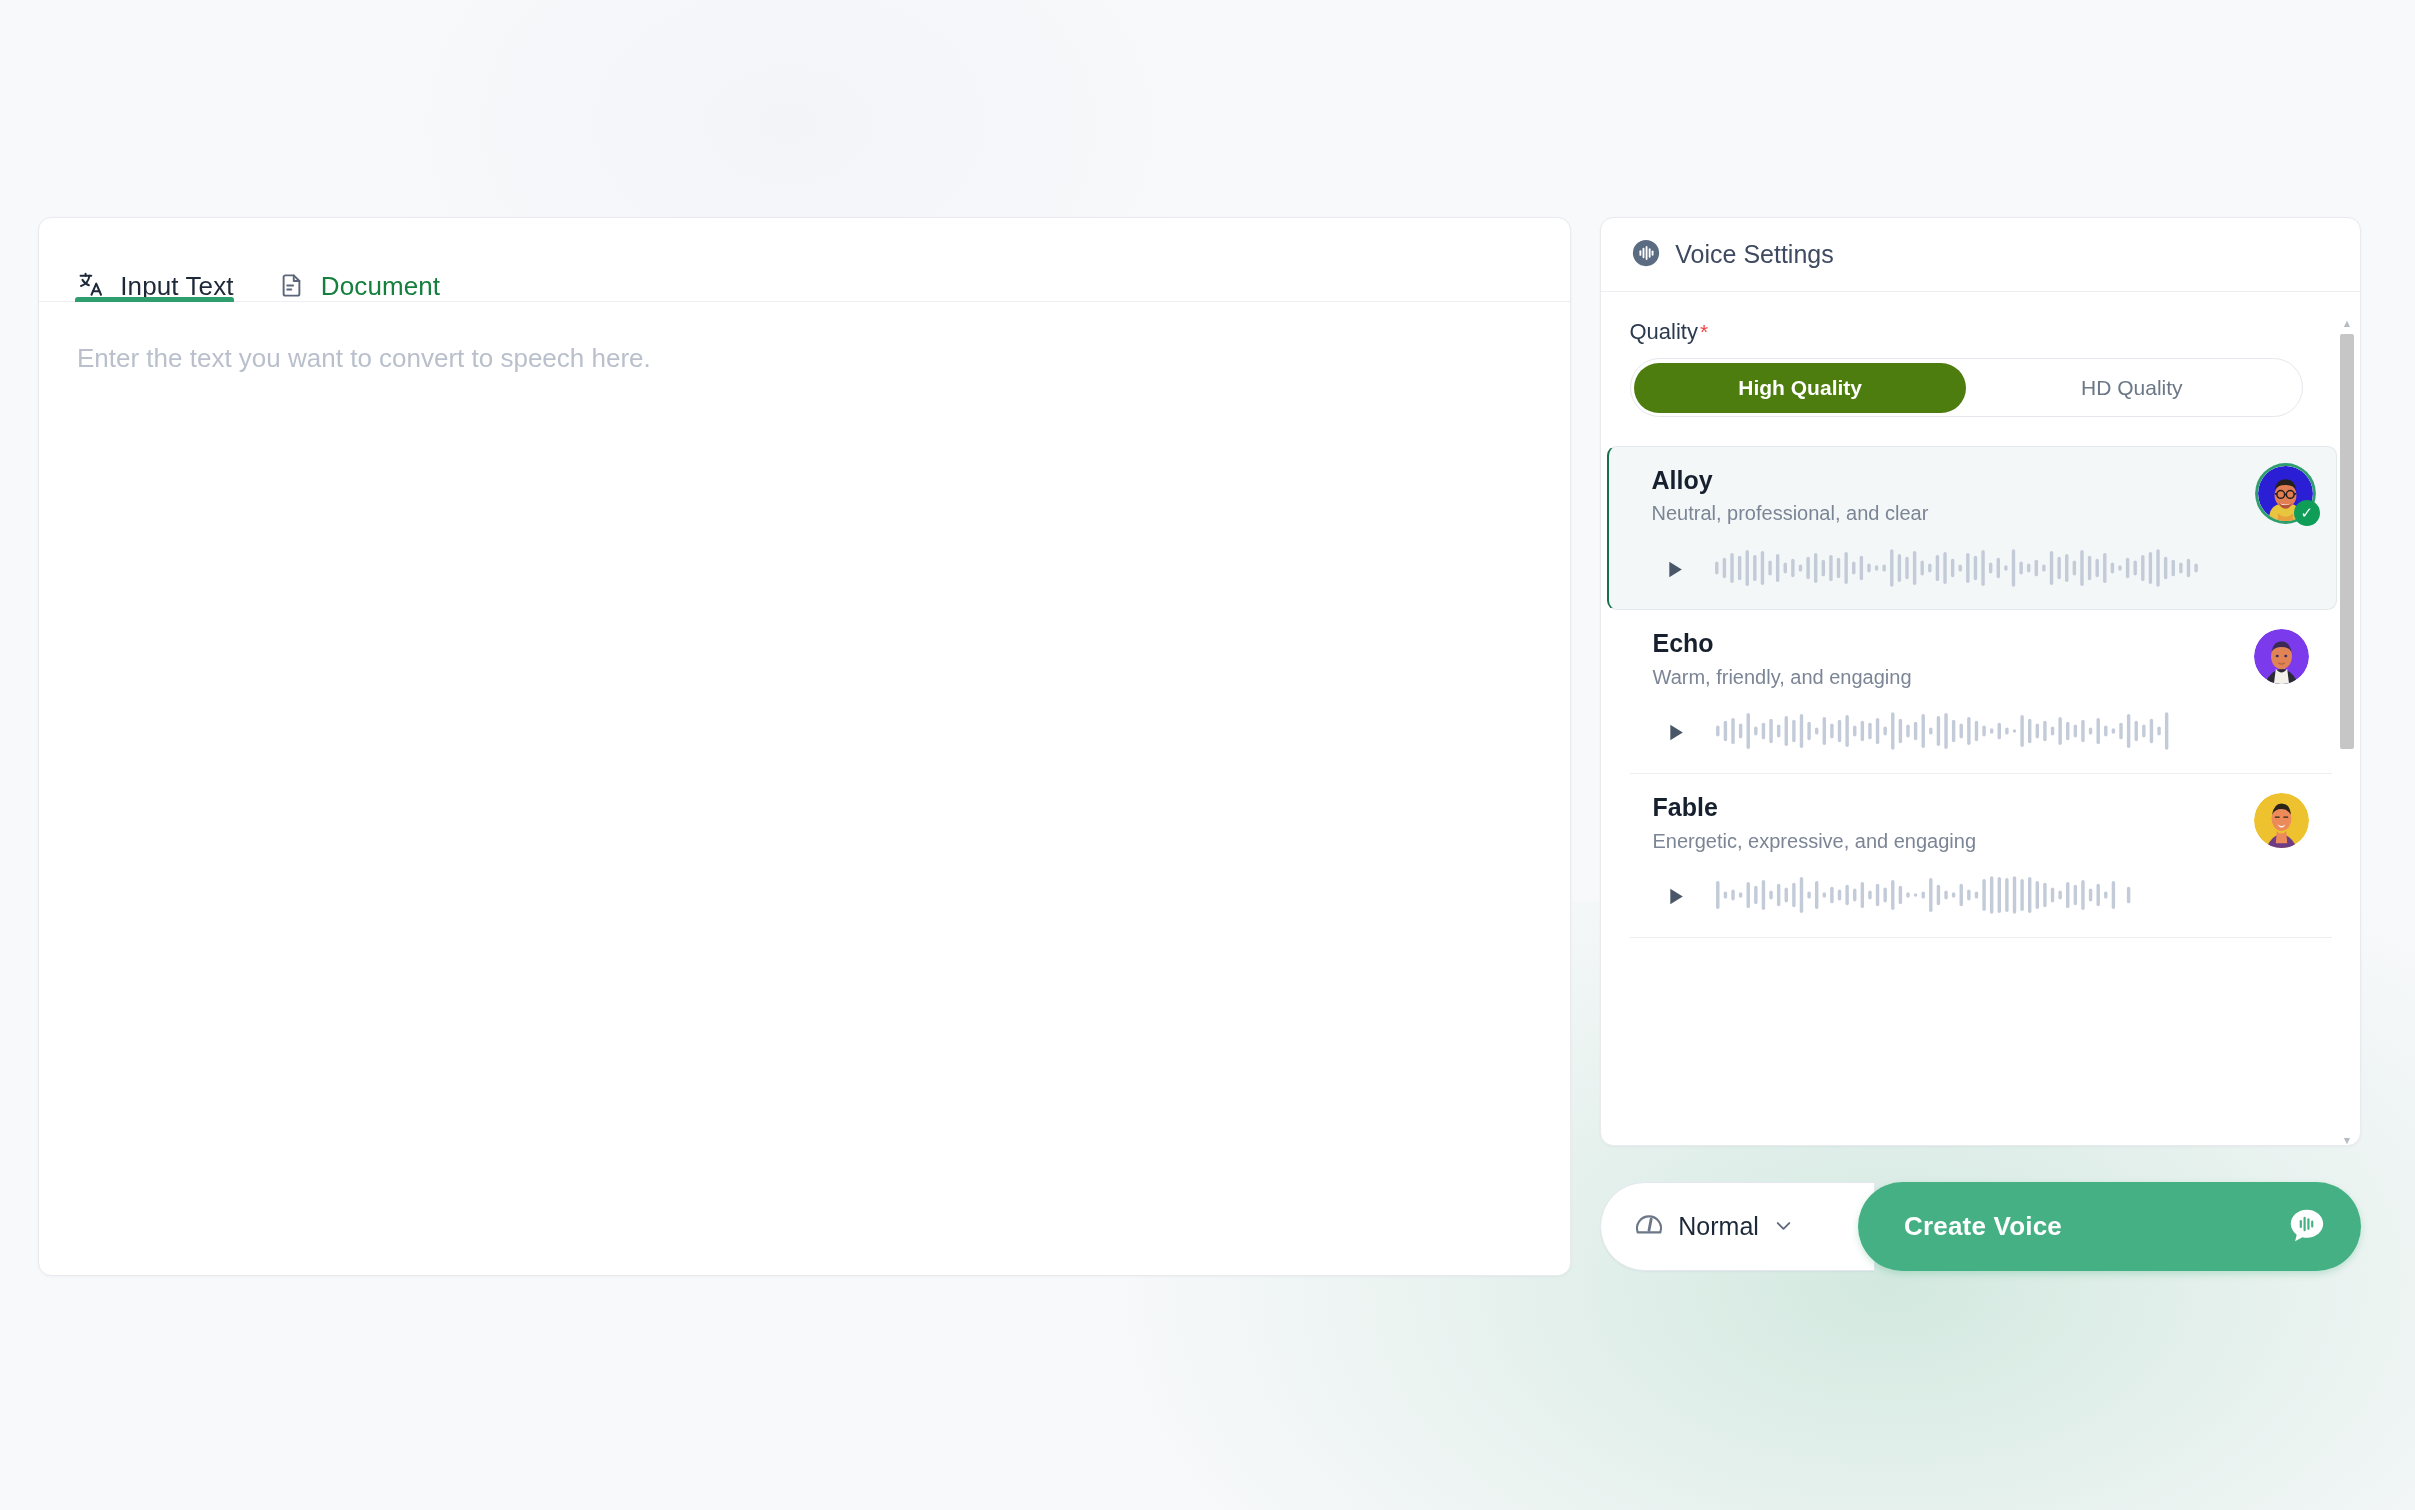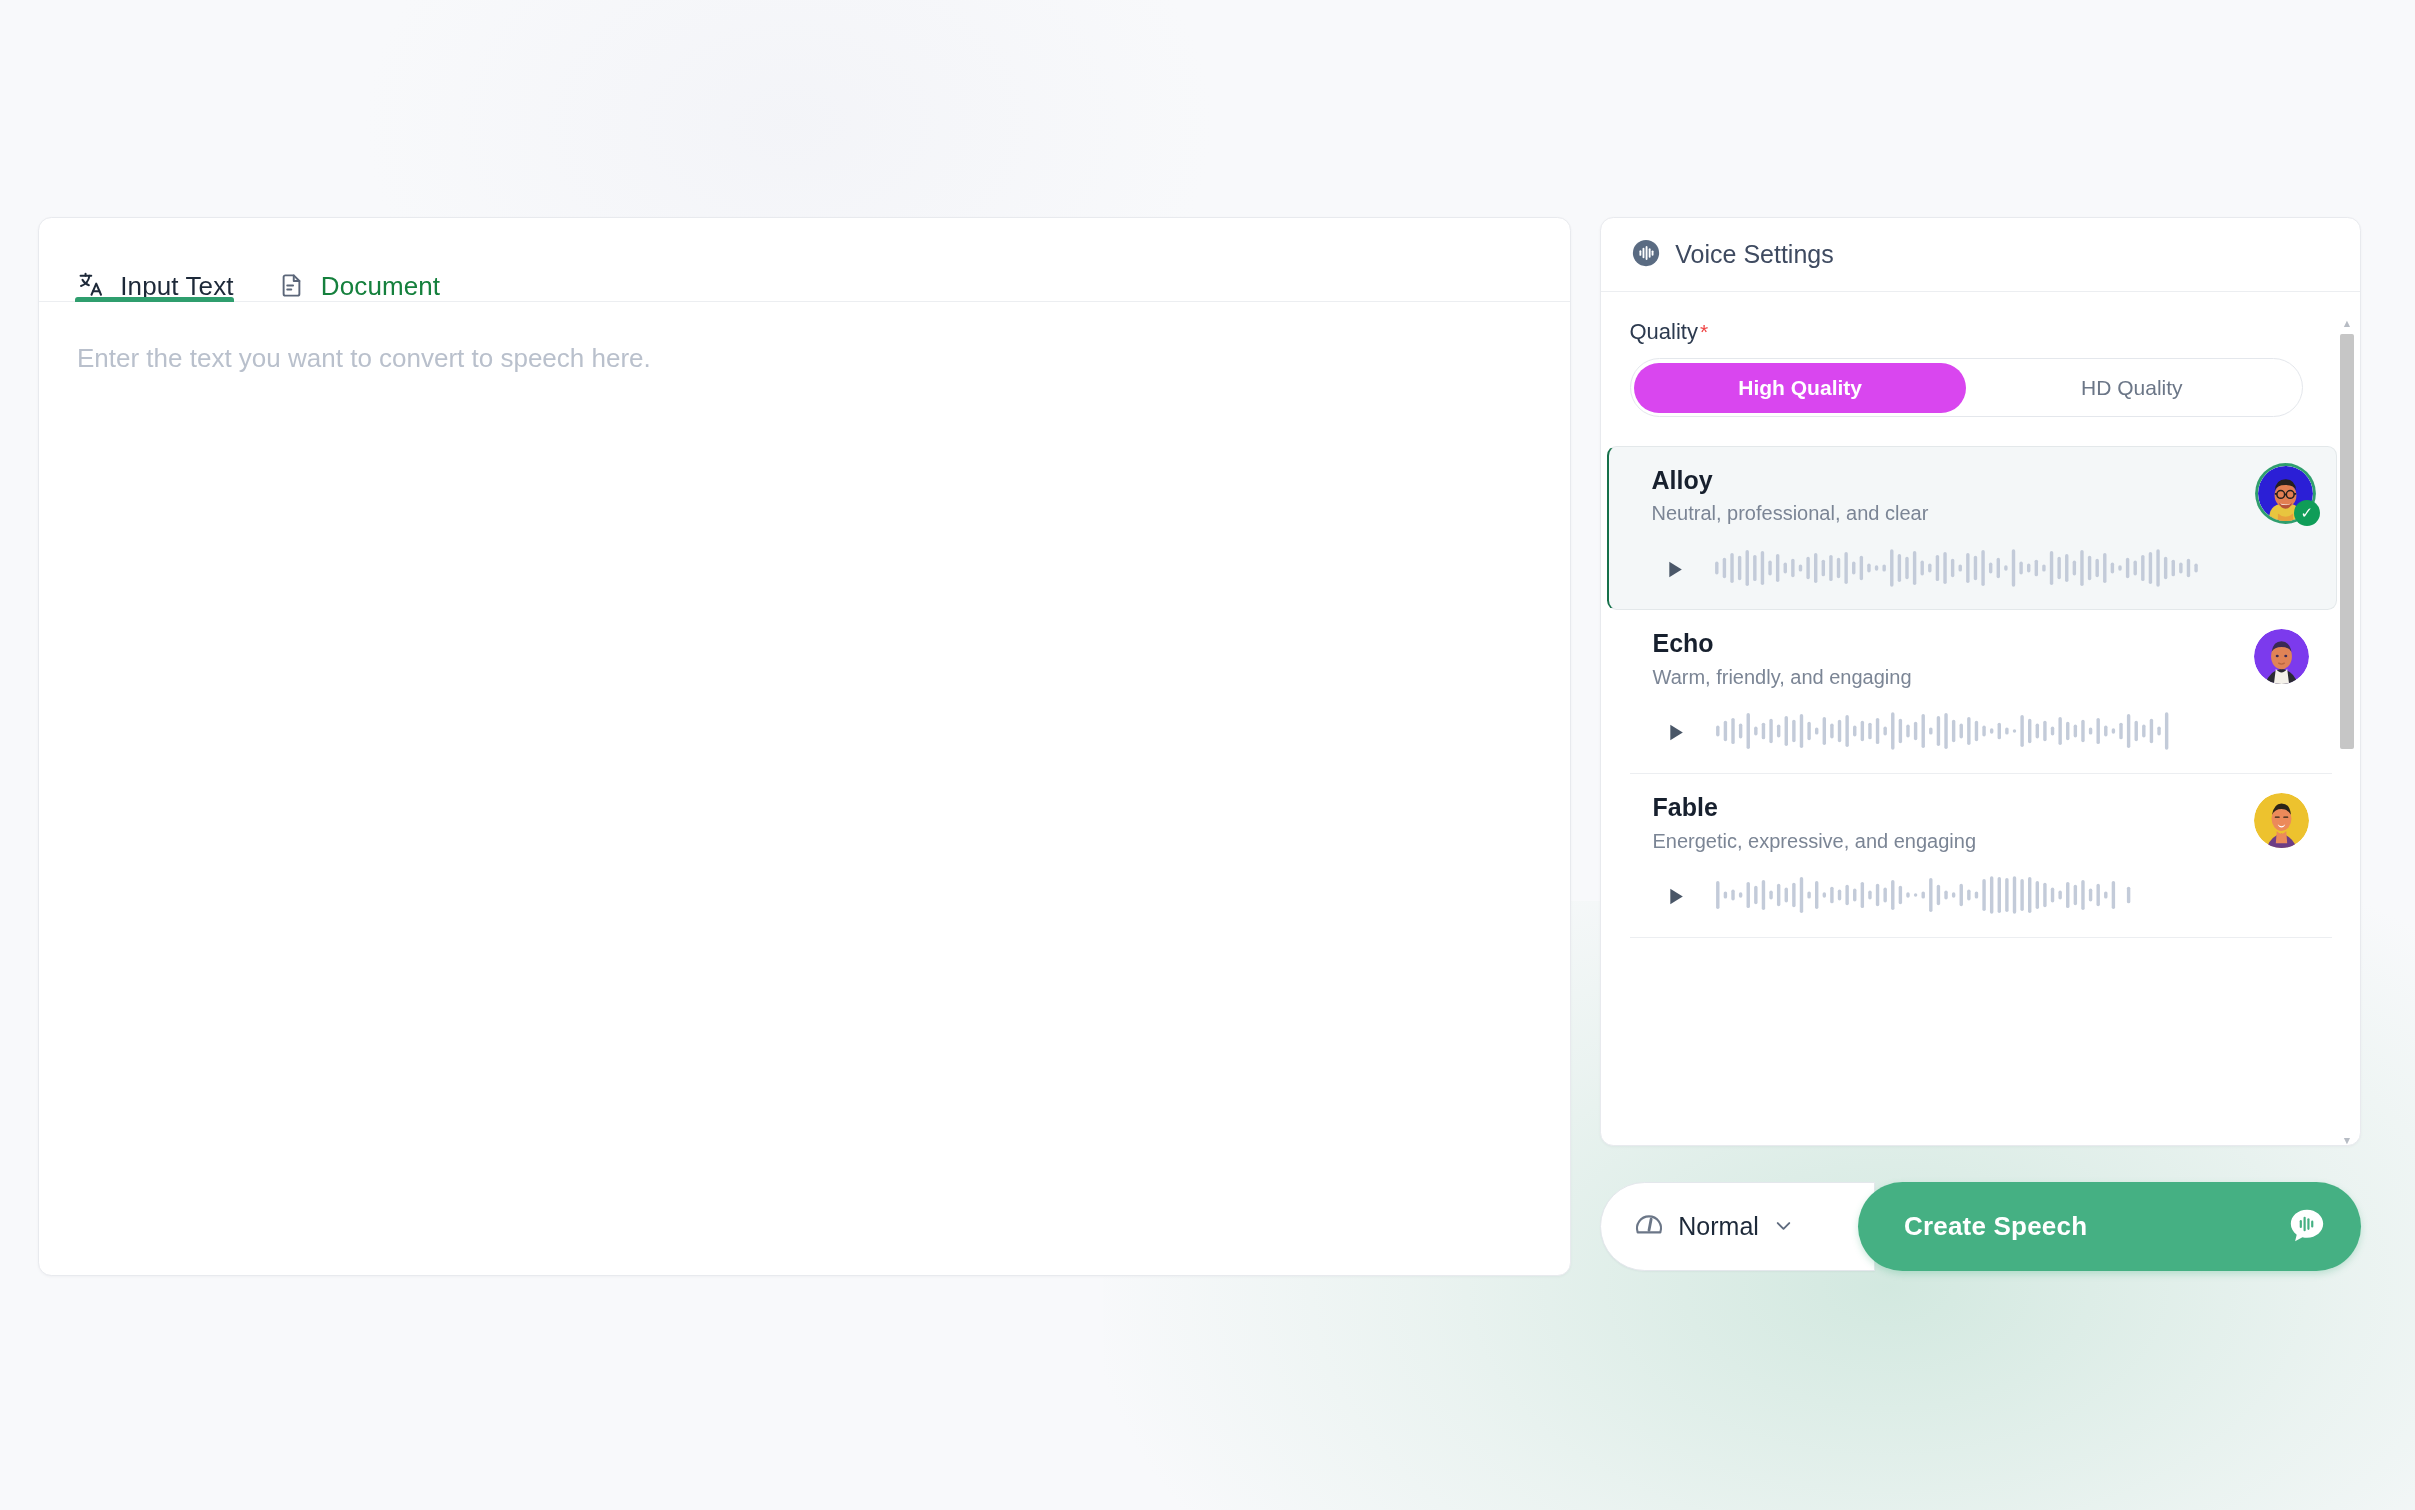--- a/index.html
+++ b/index.html
@@ -143,21 +143,21 @@
     flex: 1;
     display: flex;
     align-items: center;
     justify-content: center;
     border-radius: 27px;
     font-size: 21px;
     color: #6b7687;
     cursor: pointer;
   }
   .seg.active {
-    background: #d946ef;
+    background: #4d7c0f;
     color: #ffffff;
     font-weight: bold;
   }
 
   
   .voice-list {
     position: relative;
   }
   .voice-card {
     position: relative;
@@ -683,21 +683,21 @@
     </span>
     <span class="speed-label">Normal</span>
     <span>
       <svg width="23" height="23" viewBox="0 0 24 24" fill="none" stroke="#5f6b7e" stroke-width="2" stroke-linecap="round" stroke-linejoin="round">
         <path d="M6 9.5 L12 15.5 L18 9.5"></path>
       </svg>
     </span>
   </div>
 
   <div class="create-btn">
-    <span class="create-label">Create Speech</span>
+    <span class="create-label">Create Voice</span>
     <span>
       <svg width="40" height="40" viewBox="0 0 42 42">
         <path d="M21 5 C11.6 5 4 11.6 4 19.8 C4 24.4 6.4 28.5 10.2 31.2 L8.5 38 L16.2 33.9 C17.7 34.3 19.3 34.5 21 34.5 C30.4 34.5 38 27.9 38 19.8 C38 11.6 30.4 5 21 5 Z" fill="#ffffff"></path>
         <g stroke="#45b083" stroke-width="2.3" stroke-linecap="round">
           <line x1="14.5" y1="17" x2="14.5" y2="23"></line>
           <line x1="18.5" y1="13.5" x2="18.5" y2="26.5"></line>
           <line x1="22.5" y1="15" x2="22.5" y2="25"></line>
           <line x1="26.5" y1="17.5" x2="26.5" y2="22.5"></line>
         </g>
       </svg>

